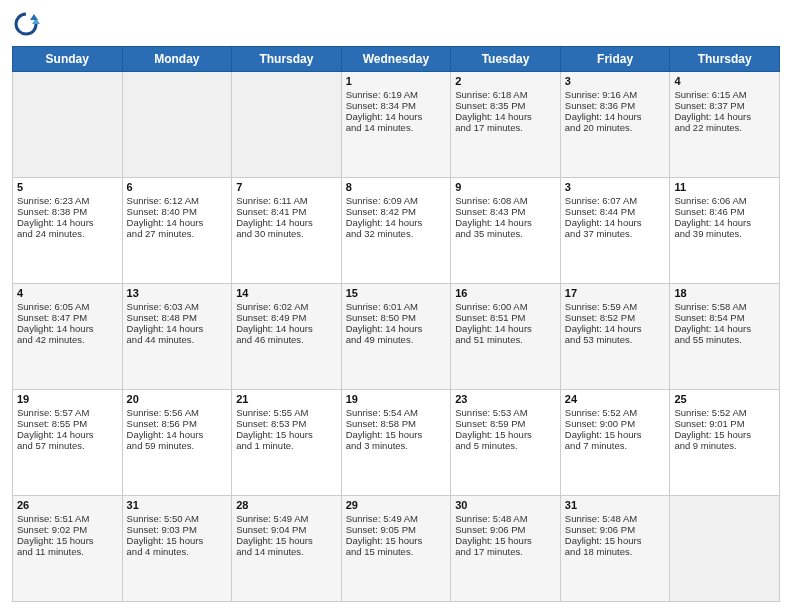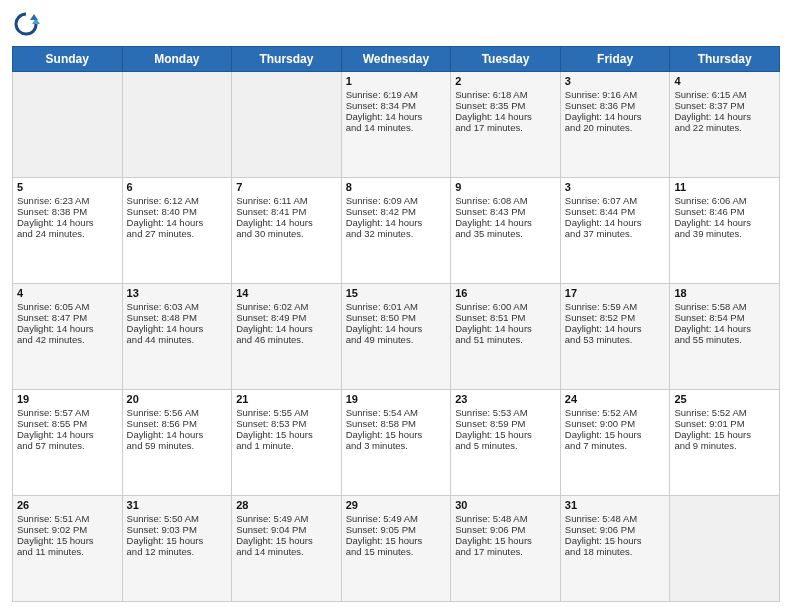--- a/index.html
+++ b/index.html
@@ -323,21 +323,21 @@
             <div>Sunrise: 5:51 AM</div>
             <div>Sunset: 9:02 PM</div>
             <div>Daylight: 15 hours</div>
             <div>and 11 minutes.</div>
           </td>
           <td>
             <span class="day-num">31</span>
             <div>Sunrise: 5:50 AM</div>
             <div>Sunset: 9:03 PM</div>
             <div>Daylight: 15 hours</div>
-            <div>and 12 minutes.</div>
+            <div>and 4 minutes.</div>
           </td>
           <td>
             <span class="day-num">28</span>
             <div>Sunrise: 5:49 AM</div>
             <div>Sunset: 9:04 PM</div>
             <div>Daylight: 15 hours</div>
             <div>and 14 minutes.</div>
           </td>
           <td>
             <span class="day-num">29</span>

